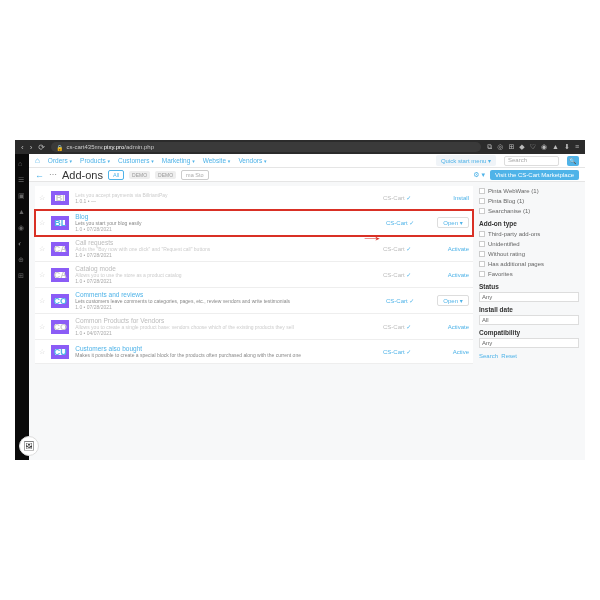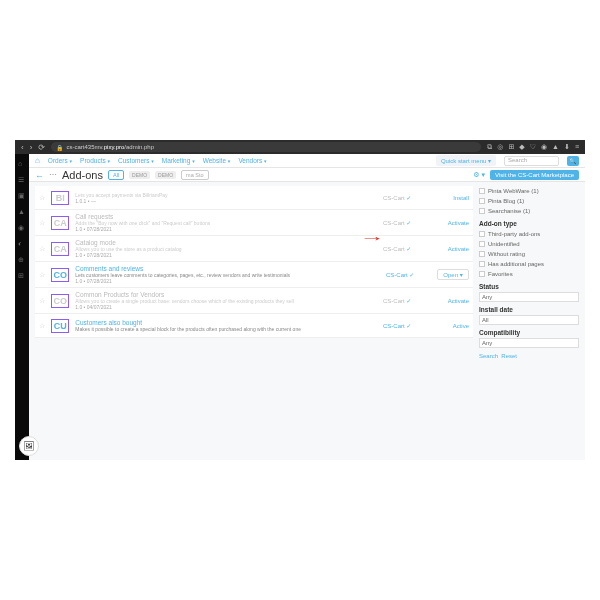--- a/index.html
+++ b/index.html
@@ -31,21 +31,21 @@
 .tab{border:1px solid #4fb3e8;color:#4fb3e8;font-size:5.5px;padding:1px 4px;border-radius:2px}
 .tab.off{border-color:#ccc;color:#aaa}
 .demo{background:#eee;font-size:5px;padding:1px 3px;border-radius:2px;color:#999}
 .gear{color:#4fb3e8;font-size:7px;margin-left:auto}
 .visit{background:#4fb3e8;color:#fff;font-size:6px;padding:2px 5px;border-radius:2px}
 .content{flex:1;display:flex;padding:4px 6px;gap:6px;overflow:hidden}
 .list{flex:1}
 .row{display:flex;align-items:center;border-bottom:1px solid #eee;padding:3px 4px;gap:6px;background:#fff;min-height:24px}
 .row.dim{color:#bbb}
 .star{font-size:7px;color:#ccc}
-.sq{width:18px;height:14px;border:1px solid #8b5cf6;font-size:9px;font-weight:bold;display:flex;align-items:center;justify-content:center;color:#4fb3e8}
+.sq{width:18px;height:14px;border:4px solid #8b5cf6;font-size:9px;font-weight:bold;display:flex;align-items:center;justify-content:center;color:#4fb3e8}
 .row.dim .sq{color:#ccc}
 .info{flex:1;min-width:0}
 .nm{font-size:6.5px;color:#4fb3e8}
 .row.dim .nm{color:#bbb}
 .desc{font-size:5px;color:#888;line-height:1.2}
 .row.dim .desc{color:#ccc}
 .ver{font-size:5px;color:#aaa}
 .dev{font-size:6px;color:#4fb3e8;width:45px}
 .row.dim .dev{color:#bbb}
 .chk{color:#4fb3e8;font-size:6px}
@@ -132,20 +132,31 @@
                 <span class="star">☆</span>
 <div class="sq">BI</div>
 <div class="info">
                   <div class="nm"></div>
 <div class="desc">Lets you accept payments via BillriantPay</div>
 <div class="ver">1.0.1 • —</div>
                 </div>
 <div class="dev">CS-Cart <span class="chk">✓</span></div>
 <div class="act">Install</div>
               </div>
+              <div class="row hl">
+                <span class="star">☆</span>
+<div class="sq">BL</div>
+<div class="info">
+                  <div class="nm">Blog</div>
+<div class="desc">Lets you start your blog easily</div>
+<div class="ver">1.0 • 07/28/2021</div>
+                </div>
+<div class="dev">CS-Cart <span class="chk">✓</span></div>
+<div class="act btn">Open ▾</div>
+              </div>
               <div class="row dim">
                 <span class="star">☆</span>
 <div class="sq">CA</div>
 <div class="info">
                   <div class="nm">Call requests</div>
 <div class="desc">Adds the "Buy now with one click" and "Request call" buttons</div>
 <div class="ver">1.0 • 07/28/2021</div>
                 </div>
 <div class="dev">CS-Cart <span class="chk">✓</span></div>
 <div class="act">Activate</div>

